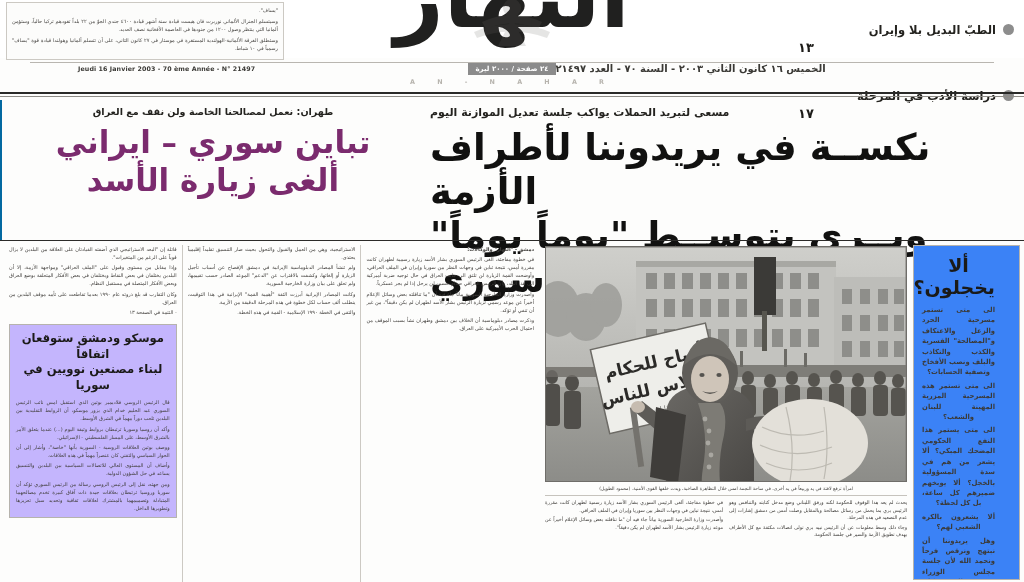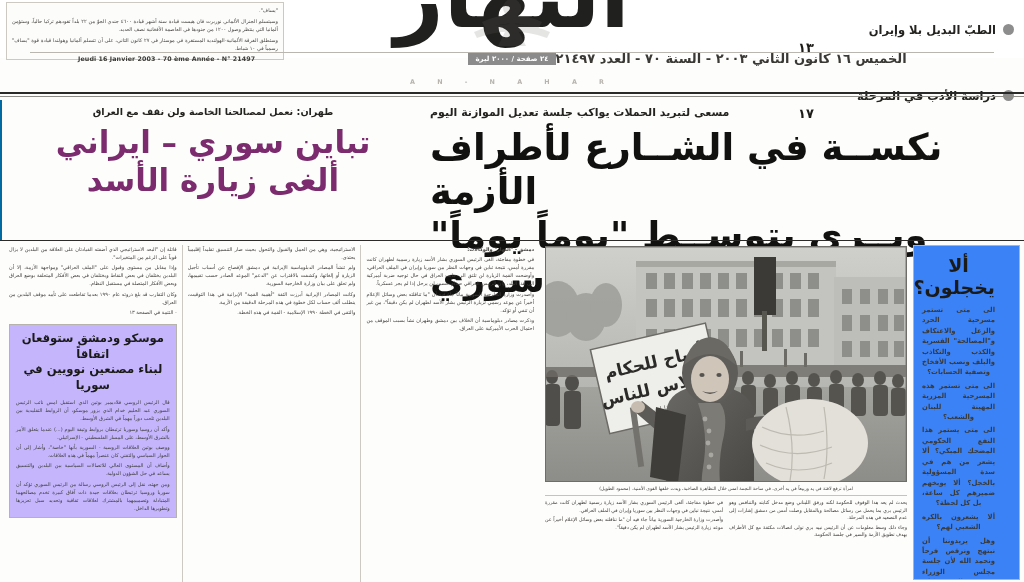--- a/index.html
+++ b/index.html
@@ -112,21 +112,21 @@
     color: #1c1b18;
     margin-right: auto;
     padding-left: 12px;
     margin-top: 36px;
   }
 
   
   .infobar {
     position: absolute;
     left: 0; right: 0;
-    top: 52px;
+    top: 62px;
     height: 13px;
     display: flex;
     align-items: stretch;
     padding: 0 30px;
   }
   .infobar-rule {
     position: absolute;
     left: 30px; right: 30px;
     top: 0;
     height: 1px;
@@ -135,21 +135,21 @@
   .ib-left, .ib-right {
     flex: 1 1 0;
     display: flex;
     align-items: center;
     font-size: 6.3px;
     color: #3a3935;
     font-weight: bold;
     white-space: nowrap;
   }
   .ib-left { justify-content: flex-start; padding-left: 48px; letter-spacing: .1px; }
-  .ib-right { justify-content: flex-end; padding-right: 48px; direction: rtl; font-size: 13px; }
+  .ib-right { justify-content: flex-end; padding-right: 48px; direction: rtl; font-size: 10px; }
   .ib-price {
     flex: 0 0 auto;
     background: #8b8b8b;
     color: #ffffff;
     font-size: 7px;
     font-weight: bold;
     direction: rtl;
     display: flex;
     align-items: center;
     justify-content: center;
@@ -434,21 +434,21 @@
   <div class="latin-name">A N - N A H A R</div>
 
   <div class="hairline-top"></div>
   <div class="hairline-top2"></div>
 
   <div class="headzone">
 
     <div class="head-main">
       <div class="kicker">مسعى لتبريد الحملات يواكب جلسة تعديل الموازنة اليوم</div>
       <h1>
-        <span>نكســة في الشــارع لأطراف الأزمة</span>
+        <span>نكســة في يريدوننا لأطراف الأزمة</span>
         <span class="l2">وبــري يتوســط "يوماً يوماً" بدعم سوري</span>
       </h1>
     </div>
 
     <div class="head-side">
       <div class="kicker-side">طهران: نعمل لمصالحنا الخاصة ولن نقف مع العراق</div>
       <h2>
         <span>تباين سوري – ايراني</span>
         <span class="l2">ألغى زيارة الأسد</span>
       </h2>

